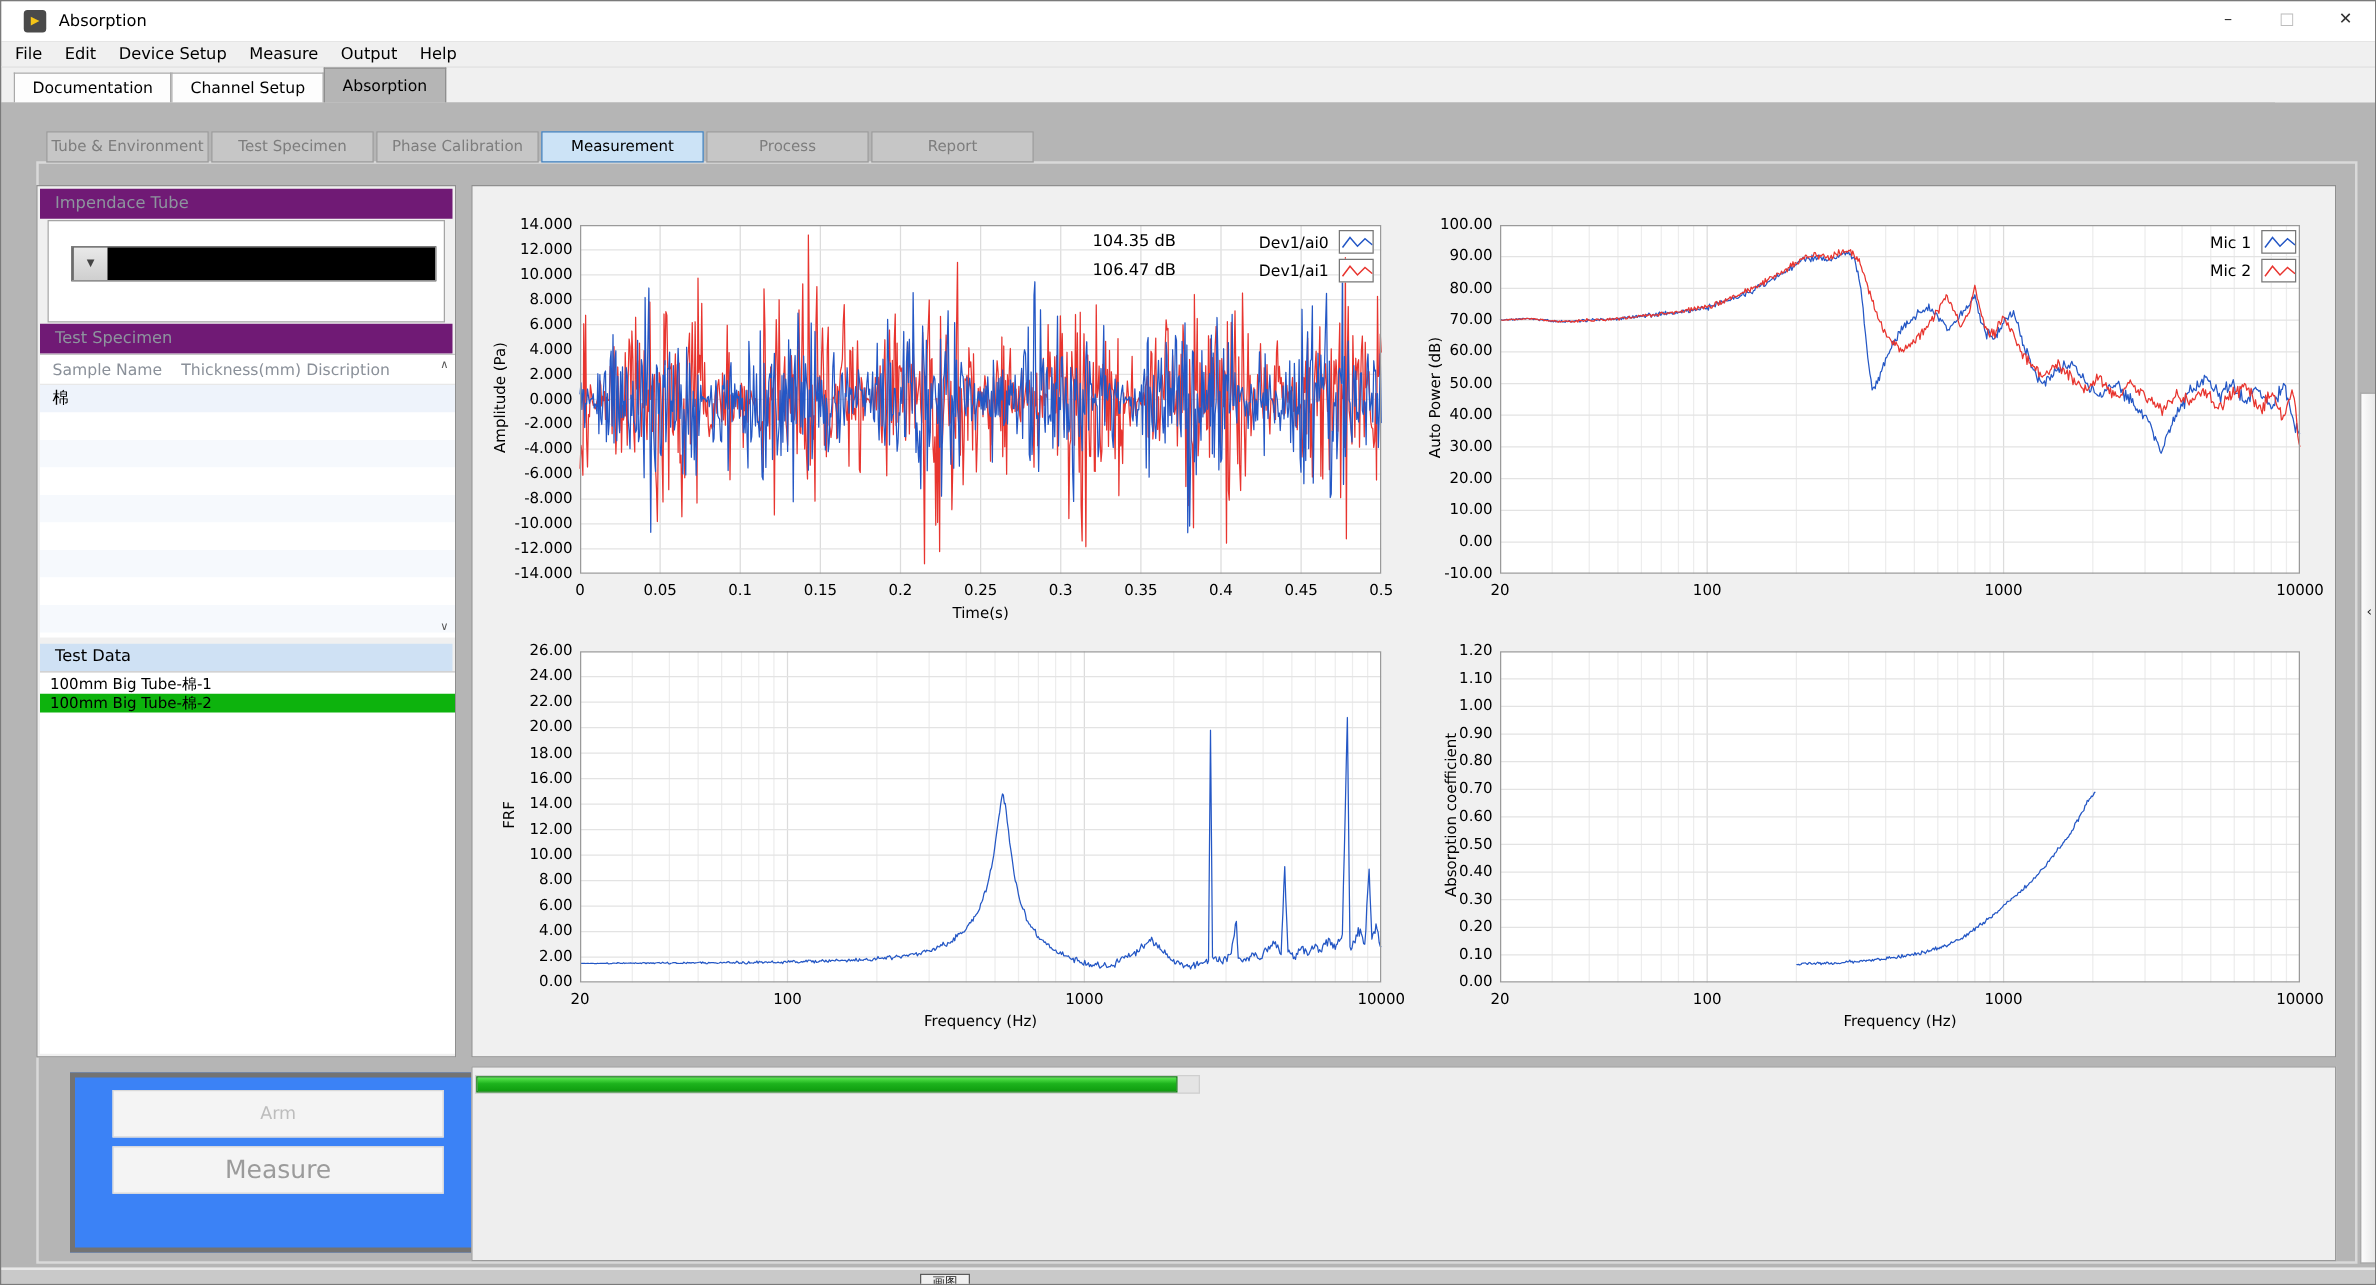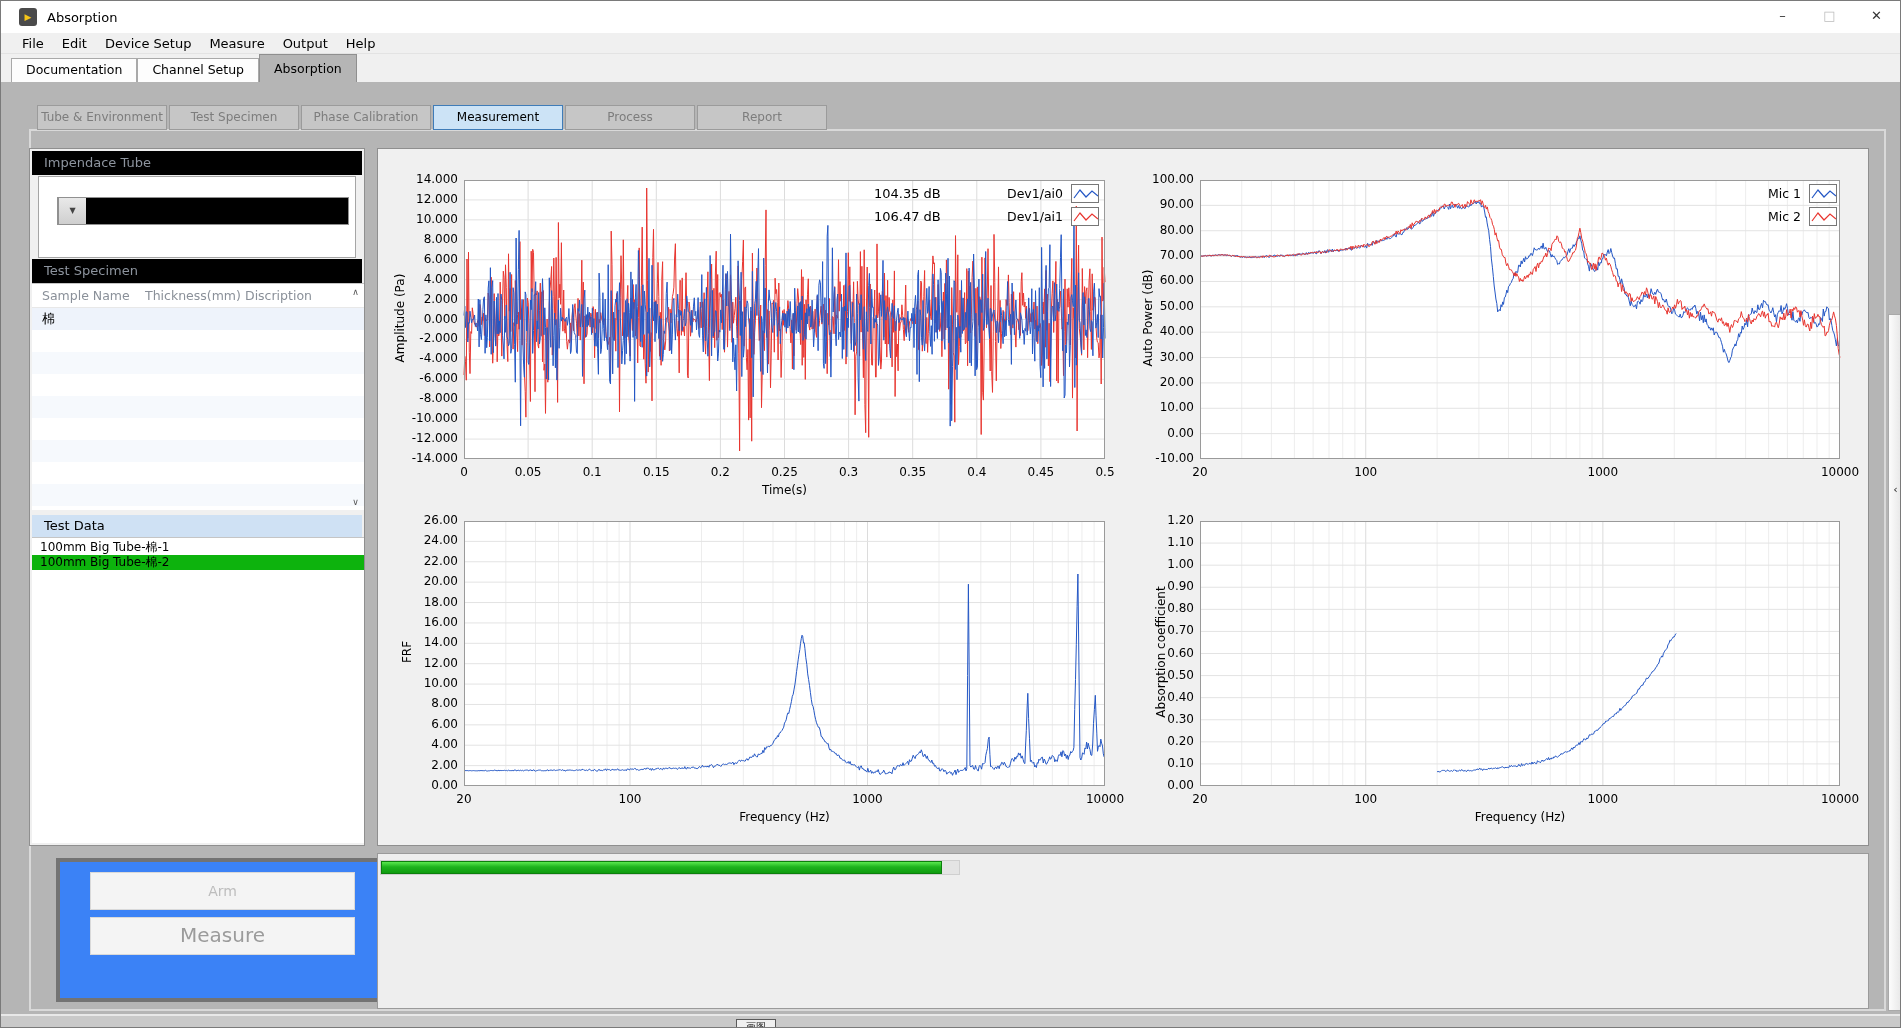--- a/index.html
+++ b/index.html
@@ -10,35 +10,35 @@
     border:1px solid #7a7a7a; overflow:hidden;
   }
   
   #titlebar { position:absolute; left:0; top:0; width:100%; height:32px; background:#ffffff; display:flex; align-items:center; }
   #app-icon { width:18px; height:18px; margin-left:18px; background:#4a4a4a; border-radius:3px; color:#f5c518; font-size:9px; line-height:18px; text-align:center; }
   #title-text { margin-left:10px; font-size:13px; color:#000; }
   #win-controls { margin-left:auto; display:flex; height:100%; }
   .win-btn { width:47px; height:32px; line-height:30px; text-align:center; font-size:13px; color:#333; cursor:default; }
   .win-btn.dim { color:#bdbdbd; }
   
-  #menubar { position:absolute; left:0; top:32px; width:100%; height:21px; background:#f0f0f0; display:flex; align-items:center; padding-left:12px; border-bottom:1px solid #e3e3e3; }
+  #menubar { position:absolute; left:0; top:32px; width:100%; height:21px; background:#f0f0f0; display:flex; align-items:center; padding-left:2px; border-bottom:1px solid #e3e3e3; }
   .menu-item { font-size:13px; color:#000; padding:0 9px; line-height:21px; }
   
   #tabstrip { position:absolute; left:0; top:53px; width:100%; height:28px; background:#f0f0f0; display:flex; align-items:flex-end; padding-left:10px; }
   .main-tab { font-size:12.5px; color:#000; background:#fdfdfd; border:1px solid #a9a9a9; border-bottom:none; padding:3px 14px 4px 14px; height:24px; }
   .main-tab.selected { background:#b5b5b5; height:28px; padding-top:6px; border-color:#8f8f8f; }
   
   #content { position:absolute; left:0; top:81px; width:1819px; height:932px; background:#b5b5b5; }
   #subtab-frame { position:absolute; left:28px; top:47px; width:1857px; height:882px; border:2px solid #d9d9d9; }
   #subtabs { position:absolute; left:36px; top:23px; display:flex; gap:2px; }
   .sub-tab { width:130px; height:25px; background:#c6c6c6; border:1px solid #9b9b9b; color:#7d7d7d; font-size:12px; text-align:center; line-height:23px; }
   .sub-tab.selected { background:#cce3f6; border:1px solid #3f7cb8; color:#000; }
   
   #left-panel { position:absolute; left:28px; top:66px; width:336px; height:698px; background:#f0f0f0; border:1px solid #8f8f8f; }
-  .sec-header { position:absolute; left:2px; right:2px; height:24px; background:#000000; color:#8d949e; font-size:13px; line-height:24px; padding-left:12px; }
+  .sec-header { position:absolute; left:2px; right:2px; height:24px; background:#701a75; color:#8d949e; font-size:13px; line-height:24px; padding-left:12px; }
   .sec-header.dark { background:#cfe1f4; color:#000; }
   #tube-group { position:absolute; left:8px; top:27px; width:318px; height:82px; background:#fff; border:1px solid #a5a5a5; }
   #tube-dropdown { position:absolute; left:18px; top:20px; width:292px; height:28px; background:#000000; border:1px solid #909090; display:flex;flex-direction:column; }
   #tube-dropdown .dd-text { flex:1; font-size:13px; color:#808080; line-height:26px; padding-left:10px; overflow:hidden; }
   #tube-dropdown .dd-btn { width:28px; background:linear-gradient(#e9e9e9,#cfcfcf); border-left:1px solid #909090; color:#444; font-size:8px; text-align:center; line-height:26px; }
   #spec-table { position:absolute; left:2px; top:134px; width:332px; height:227px; background:#fff; border-top:1px solid #c5c5c5; overflow:hidden; }
   .spec-hrow { display:flex; height:24px; border-bottom:1px solid #e8e8e8; }
   .spec-hcell { font-size:12.5px; color:#8a9099; line-height:24px; padding-left:10px; }
   .spec-row { display:flex; height:22px; }
   .spec-cell { font-size:13px; color:#000; line-height:22px; padding-left:10px; }

